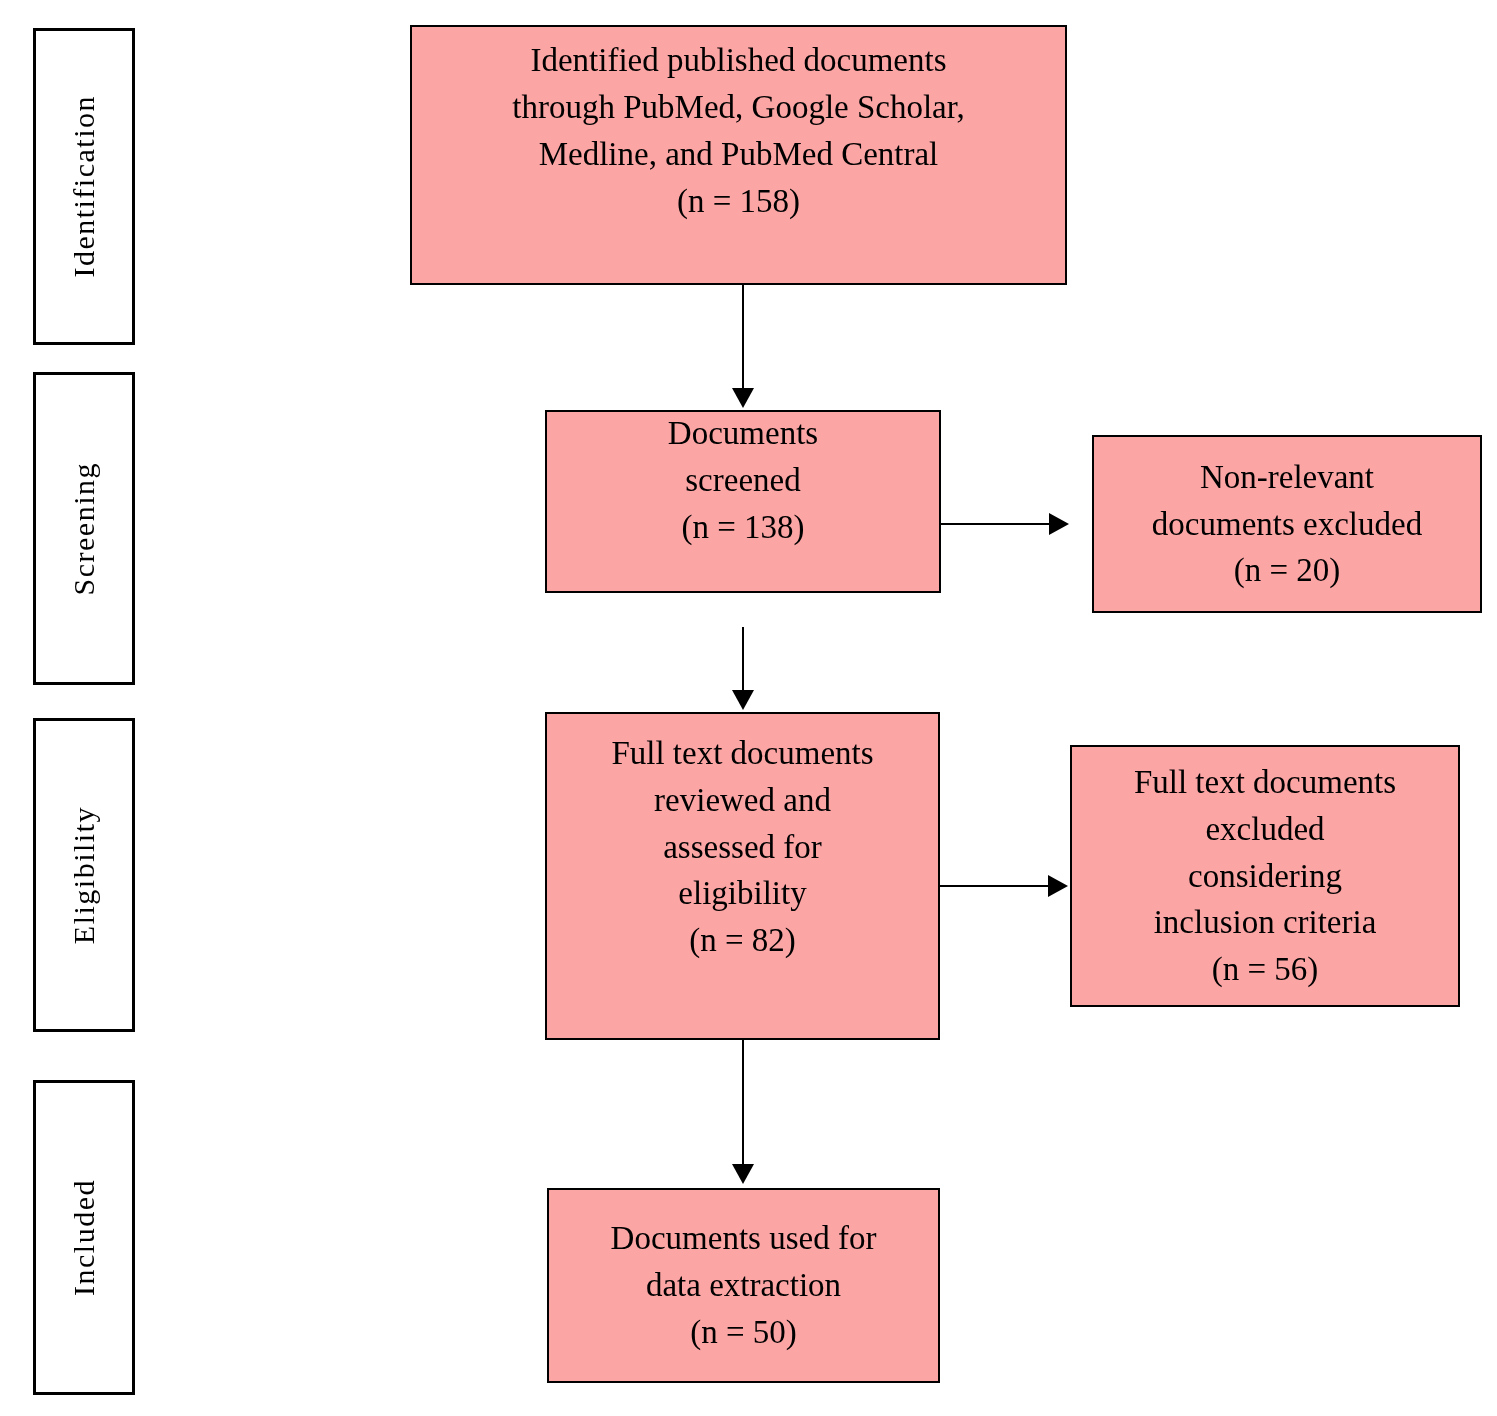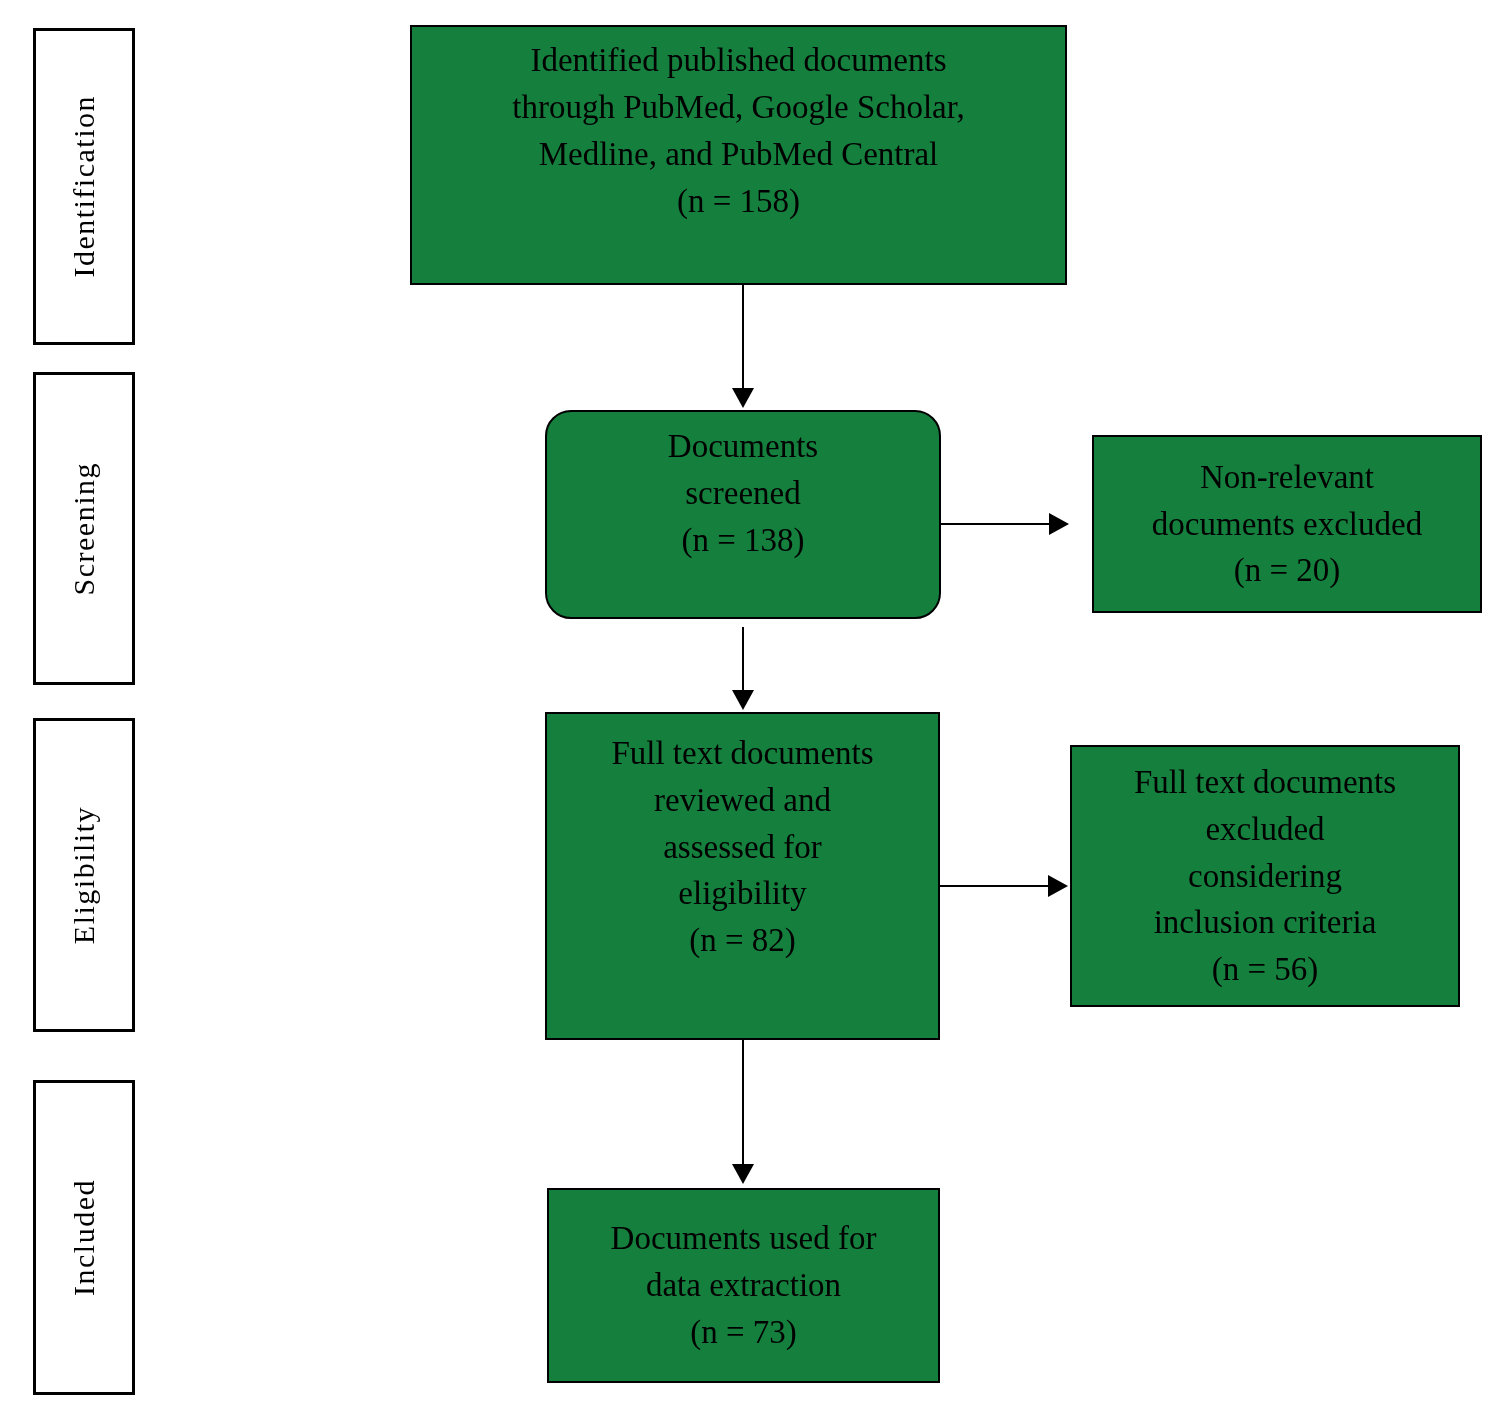--- a/index.html
+++ b/index.html
@@ -35,21 +35,21 @@
     letter-spacing: 1.5px;
     line-height: 1;
     white-space: nowrap;
     font-family: "Liberation Serif", "DejaVu Serif", serif;
   }
 
   
   .flow-box {
     position: absolute;
     border: 2px solid #000000;
-    background: #15803d;
+    background: #fca5a5;
     box-sizing: border-box;
     display: flex;
     align-items: center;
     justify-content: center;
     text-align: center;
   }
   .flow-text {
     font-size: 33px;
     line-height: 1.42;
     padding: 0 10px;
@@ -110,21 +110,21 @@
   <div class="flow-box b1" style="left:410px; top:25px; width:657px; height:260px;">
     <div class="flow-text" style="margin-bottom:48px;">Identified published documents
 through PubMed, Google Scholar,
 Medline, and PubMed Central
 (n = 158)</div>
   </div>
 
   <div class="conn-v" style="left:742px; top:285px; height:105px;"></div>
   <div class="arrow-down" style="left:732px; top:388px;"></div>
 
-  <div class="flow-box" style="left:545px; top:410px; width:396px; height:209px;border-radius:26px;">
+  <div class="flow-box" style="left:545px; top:410px; width:396px; height:183px;">
     <div class="flow-text" style="margin-bottom:42px;">Documents
 screened
 (n = 138)</div>
   </div>
 
   <div class="conn-h" style="left:941px; top:523px; width:110px;"></div>
   <div class="arrow-right" style="left:1049px; top:513px;"></div>
 
   <div class="flow-box" style="left:1070px; top:435px; width:390px; height:178px;margin-left:22px;">
     <div class="flow-text">Non-relevant
@@ -153,16 +153,16 @@
 inclusion criteria
 (n = 56)</div>
   </div>
 
   <div class="conn-v" style="left:742px; top:1040px; height:126px;"></div>
   <div class="arrow-down" style="left:732px; top:1164px;"></div>
 
   <div class="flow-box" style="left:547px; top:1188px; width:393px; height:195px;">
     <div class="flow-text">Documents used for
 data extraction
-(n = 73)</div>
+(n = 50)</div>
   </div>
 
 </div>
 
 </body></html>

